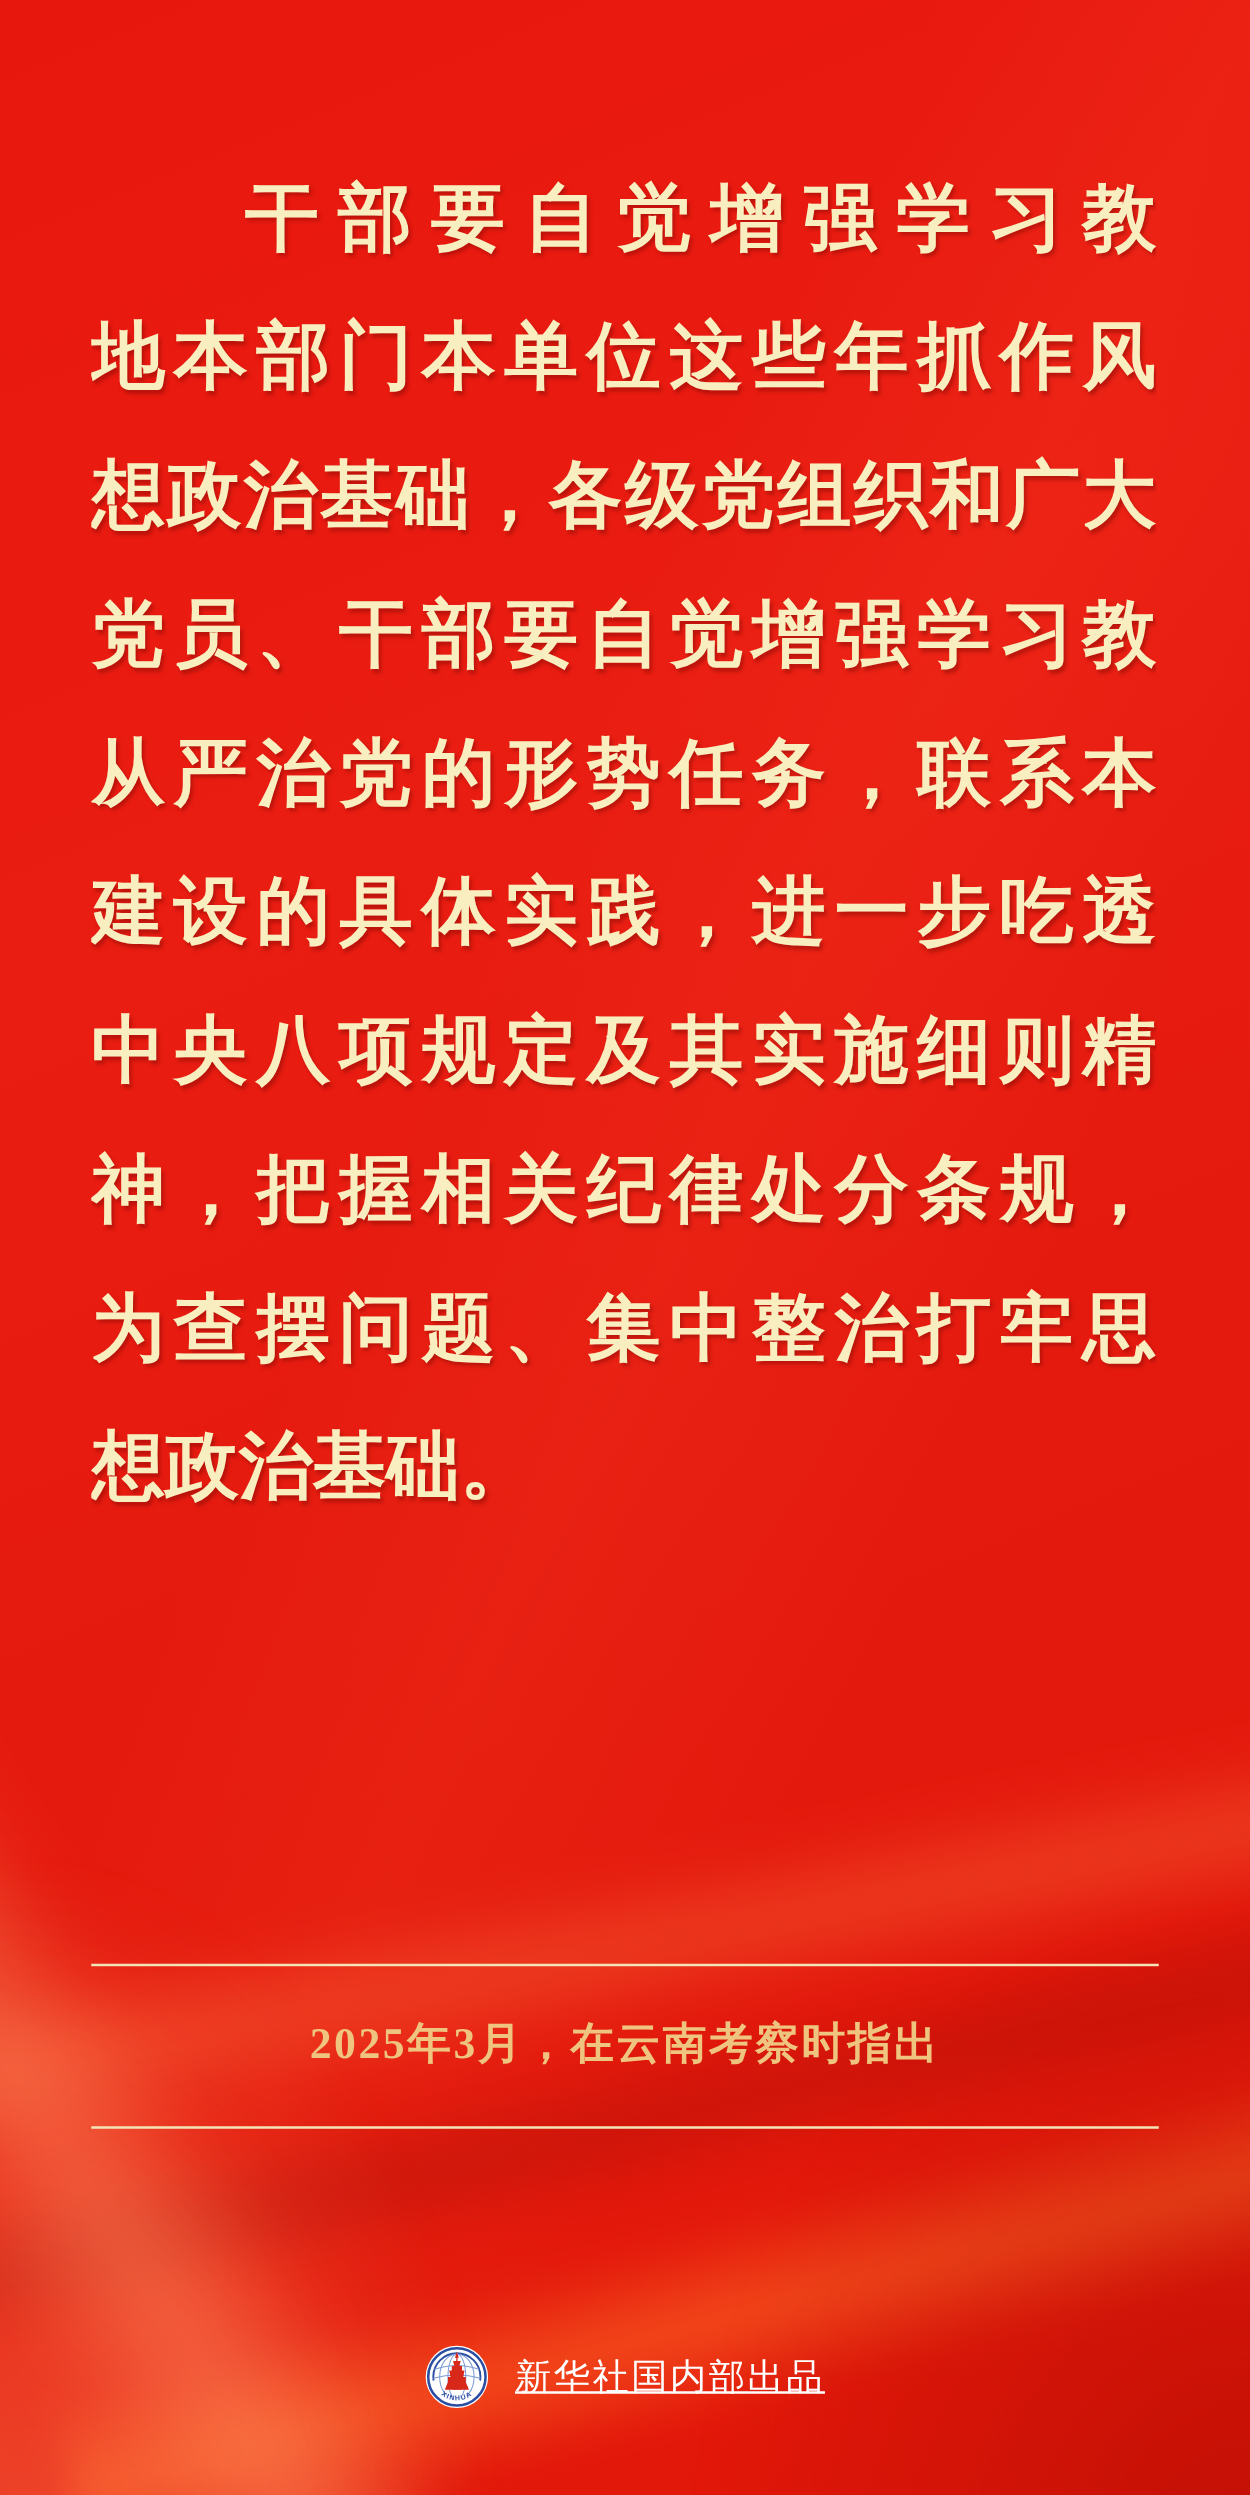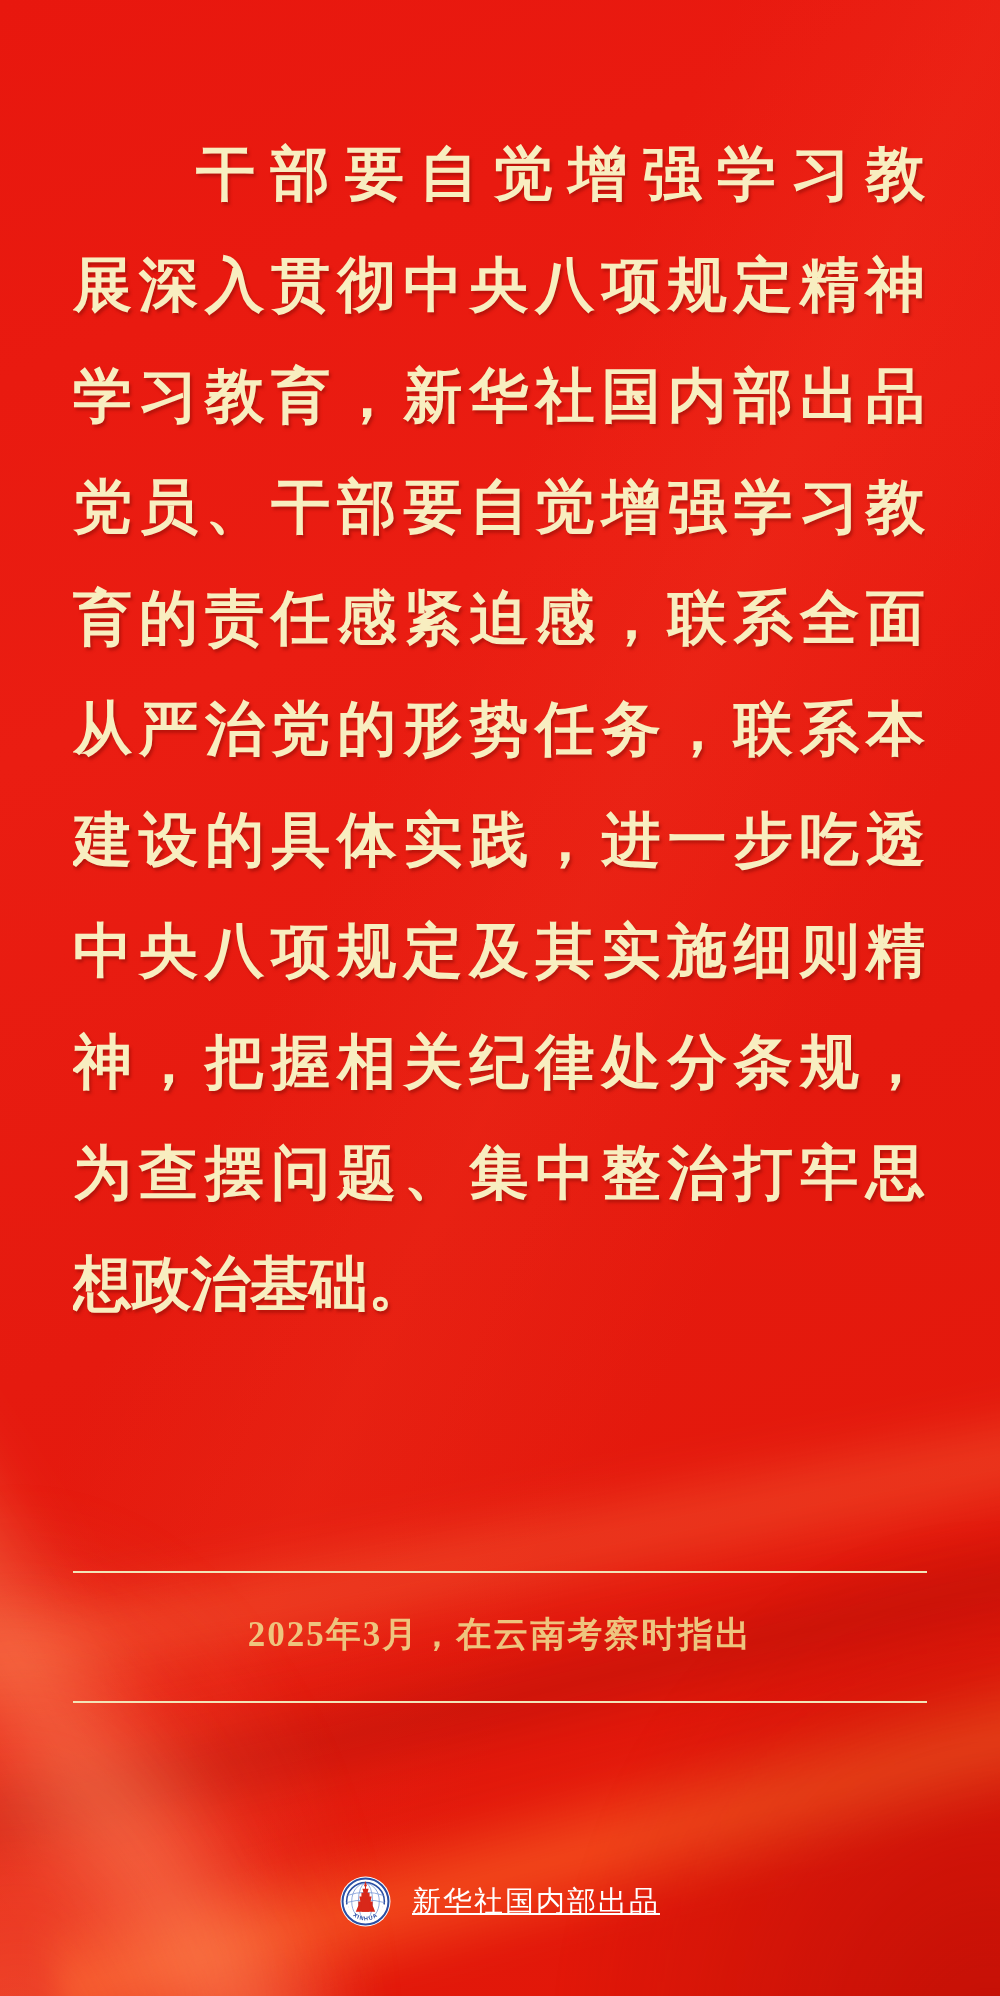--- a/index.html
+++ b/index.html
@@ -113,24 +113,23 @@
     <div class="band crest-upper"></div>
     <div class="band shadow-between"></div>
     <div class="band crest-lower"></div>
     <div class="band sweep-left"></div>
     <div class="band corner-shadow"></div>
     <div class="band corner-glow"></div>
   </div>
 
   <div class="quote">
     <div class="qline first">干部要自觉增强学习教</div>
-    <div class="qline">展深入贯彻中央八项规定精神</div>
-    <div class="qline">学习教育，新华社国内部出品</div>
+    <div class="qline">地本部门本单位这些年抓作风</div>
+    <div class="qline">想政治基础，各级党组织和广大</div>
     <div class="qline">党员、干部要自觉增强学习教</div>
-    <div class="qline">育的责任感紧迫感，联系全面</div>
     <div class="qline">从严治党的形势任务，联系本</div>
     <div class="qline">建设的具体实践，进一步吃透</div>
     <div class="qline">中央八项规定及其实施细则精</div>
     <div class="qline">神，把握相关纪律处分条规，</div>
     <div class="qline">为查摆问题、集中整治打牢思</div>
     <div class="qline last">想政治基础。</div>
   </div>
 
   <div class="rule rule-top"></div>
   <div class="date-note">2025年3月，在云南考察时指出</div>

